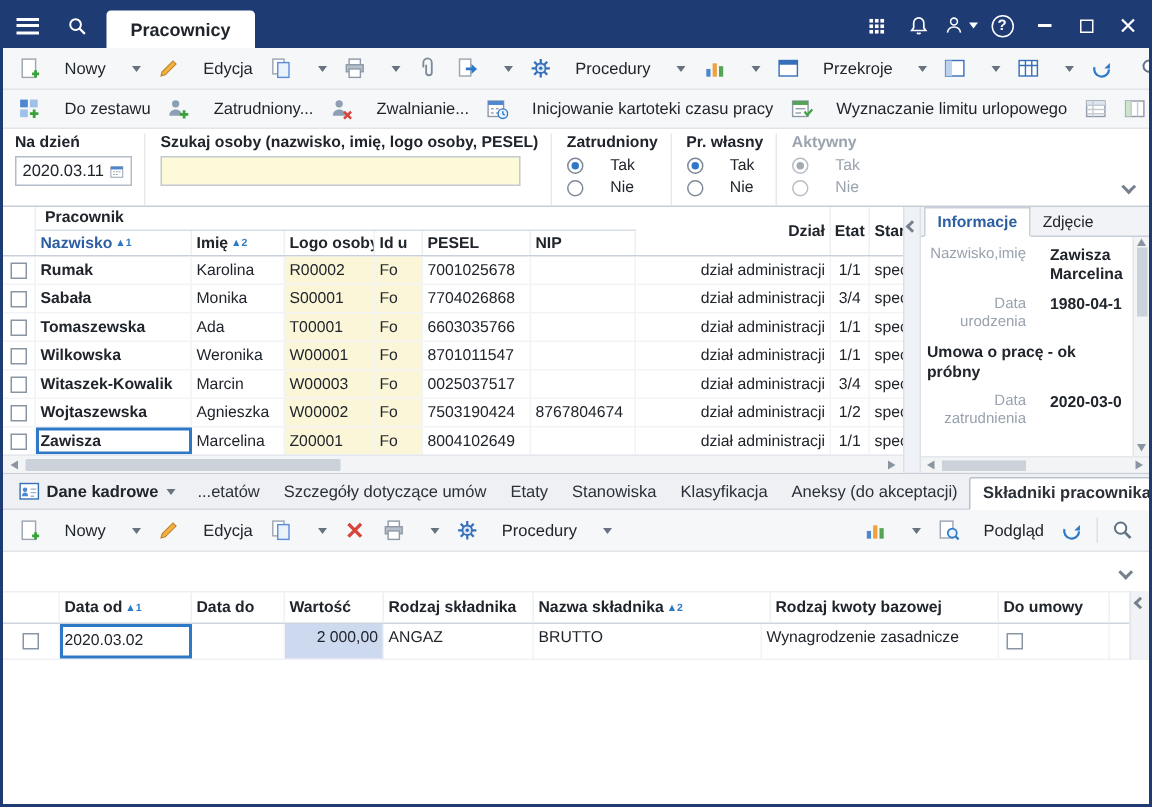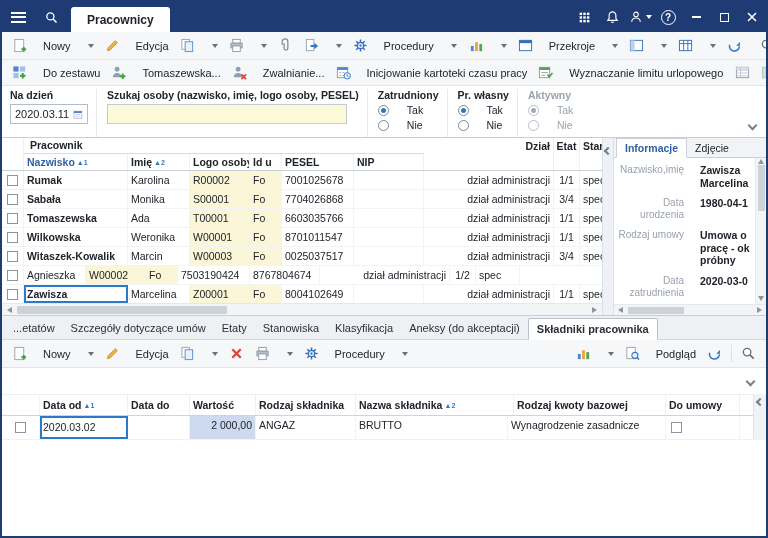--- a/index.html
+++ b/index.html
@@ -46,21 +46,21 @@
 .grid{width:600px;display:flex;flex-direction:column;overflow:hidden;background:#fff}
 .ghead{display:flex;flex:0 0 32px;border-bottom:1px solid #c9d0da}
 .gh-left{width:422px;display:flex;flex-direction:column}
 .gh1{height:16px;display:flex}
 .gcb{width:22px;border-right:1px solid #eef0f3}
 .ggroup{flex:1;font-weight:bold;font-size:10.5px;line-height:15px;padding-left:6px;border-bottom:1px solid #d8dde4}
 .gh2{height:16px;display:flex}
 .hc{font-weight:bold;font-size:10.5px;line-height:15px;padding:0 3px;white-space:nowrap;overflow:hidden;border-right:1px solid #eef0f3;display:flex;align-items:center;cursor:pointer}
 .hblue{color:#2e5fa3}
 .gh-right{display:flex}
-.gh-right .hc{align-items:flex-start;padding-top:1px;height:100%}
+.gh-right .hc{align-items:center;padding-top:1px;height:100%}
 .sort{color:#2e79c7;font-size:7px;line-height:9px;margin-left:2px;display:inline-flex}
 .sn{font-size:7px}
 .tr{text-align:right;justify-content:flex-end}
 .tc{text-align:center;justify-content:center}
 .w-cb{width:22px;flex:none}.w-naz{width:104px;flex:none}.w-imie{width:62px;flex:none}.w-logo{width:60px;flex:none}.w-id{width:32px;flex:none}.w-pesel{width:72px;flex:none}.w-nip{width:70px;flex:none}.w-dzial{width:130px;flex:none}.w-etat{width:26px;flex:none}.w-stan{width:44px;flex:none}
 .gbody{flex:1;overflow:hidden}
 .trow{display:flex;height:19px;border-bottom:1px solid #f2f3f5}
 .c{font-size:10.5px;line-height:18px;padding:0 3px;white-space:nowrap;overflow:hidden;border-right:1px solid #f2f3f5}
 .w-cb.c{display:flex;align-items:center;justify-content:center;padding:0}
 .ylw{background:var(--cell-yellow,#fbf6d8)}
@@ -283,21 +283,21 @@
           <path d="M11.5 8.5v6M8.5 11.5h6" stroke="#3ba23b" stroke-width="2"></path>
         </svg>
       <span>Do zestawu</span>
     </div>
     <div class="btn">
       <svg class="ic" viewBox="0 0 16 16" width="15" height="15">
           <circle cx="6.5" cy="4.5" r="2.6" fill="#8da0b3"></circle>
           <path d="M2 13c0-3 2-4.5 4.5-4.5S11 10 11 13z" fill="#8da0b3"></path>
           <path d="M12.5 9v6M9.5 12h6" stroke="#3ba23b" stroke-width="2"></path>
         </svg>
-      <span>Tomaszewska...</span>
+      <span>Zatrudniony...</span>
     </div>
     <div class="btn">
       <svg class="ic" viewBox="0 0 16 16" width="15" height="15">
           <circle cx="6.5" cy="4.5" r="2.6" fill="#8da0b3"></circle>
           <path d="M2 13c0-3 2-4.5 4.5-4.5S11 10 11 13z" fill="#8da0b3"></path>
           <path d="M10 10l5 5M15 10l-5 5" stroke="#d6443a" stroke-width="1.8"></path>
         </svg>
       <span>Zwalnianie...</span>
     </div>
     <div class="btn">
@@ -509,20 +509,21 @@
           <div class="c w-pesel">0025037517</div>
           <div class="c w-nip"></div>
           <div class="c w-dzial tr">dział administracji</div>
           <div class="c w-etat tc">3/4</div>
           <div class="c w-stan">spec</div>
         </div>
         <div class="trow">
           <div class="c w-cb">
               <span class="cb"></span>
             </div>
+          <div class="c w-naz b">Wojtaszewska</div>
           <div class="c w-imie">Agnieszka</div>
           <div class="c w-logo ylw">W00002</div>
           <div class="c w-id ylw">Fo</div>
           <div class="c w-pesel">7503190424</div>
           <div class="c w-nip">8767804674</div>
           <div class="c w-dzial tr">dział administracji</div>
           <div class="c w-etat tc">1/2</div>
           <div class="c w-stan">spec</div>
         </div>
         <div class="trow">
@@ -567,21 +568,20 @@
         <div class="ifields">
           <div class="ifield">
             <div class="ilab">Nazwisko,imię</div>
             <div class="ival">Zawisza Marcelina</div>
           </div>
           <div class="ifield">
             <div class="ilab">Data urodzenia</div>
             <div class="ival">1980-04-1</div>
           </div>
           <div class="ifield">
-            <div class="ilab">Rodzaj umowy</div>
             <div class="ival">Umowa o pracę - ok próbny</div>
           </div>
           <div class="ifield">
             <div class="ilab">Data zatrudnienia</div>
             <div class="ival">2020-03-0</div>
           </div>
         </div>
         <div class="vscroll">
           <span class="tri-u"></span>
           <div class="thumb-v"></div>
@@ -596,20 +596,30 @@
         <div class="thumb-h2"></div>
         <div class="sp"></div>
         <div class="sbtn">
             <span class="tri-r"></span>
           </div>
       </div>
     </div>
   </div>
 
   <div class="stabs">
+    <div class="ssel">
+      <svg class="ic" viewBox="0 0 16 16" width="15" height="15">
+          <rect x="1.5" y="2.5" width="13" height="11" fill="#fff" stroke="#3570b8"></rect>
+          <circle cx="5" cy="7" r="1.6" fill="#4f86d0"></circle>
+          <path d="M2.8 11.5c0-1.7 1-2.6 2.2-2.6s2.2.9 2.2 2.6z" fill="#4f86d0"></path>
+          <path d="M9 6.5h4M9 9h4M9 11.5h2.5" stroke="#9ab2d0"></path>
+        </svg>
+      <span>Dane kadrowe</span>
+      <span class="crt"></span>
+    </div>
     <div class="stab">
         <span>...etatów</span>
       </div>
     <div class="stab">
         <span>Szczegóły dotyczące umów</span>
       </div>
     <div class="stab">
         <span>Etaty</span>
       </div>
     <div class="stab">

